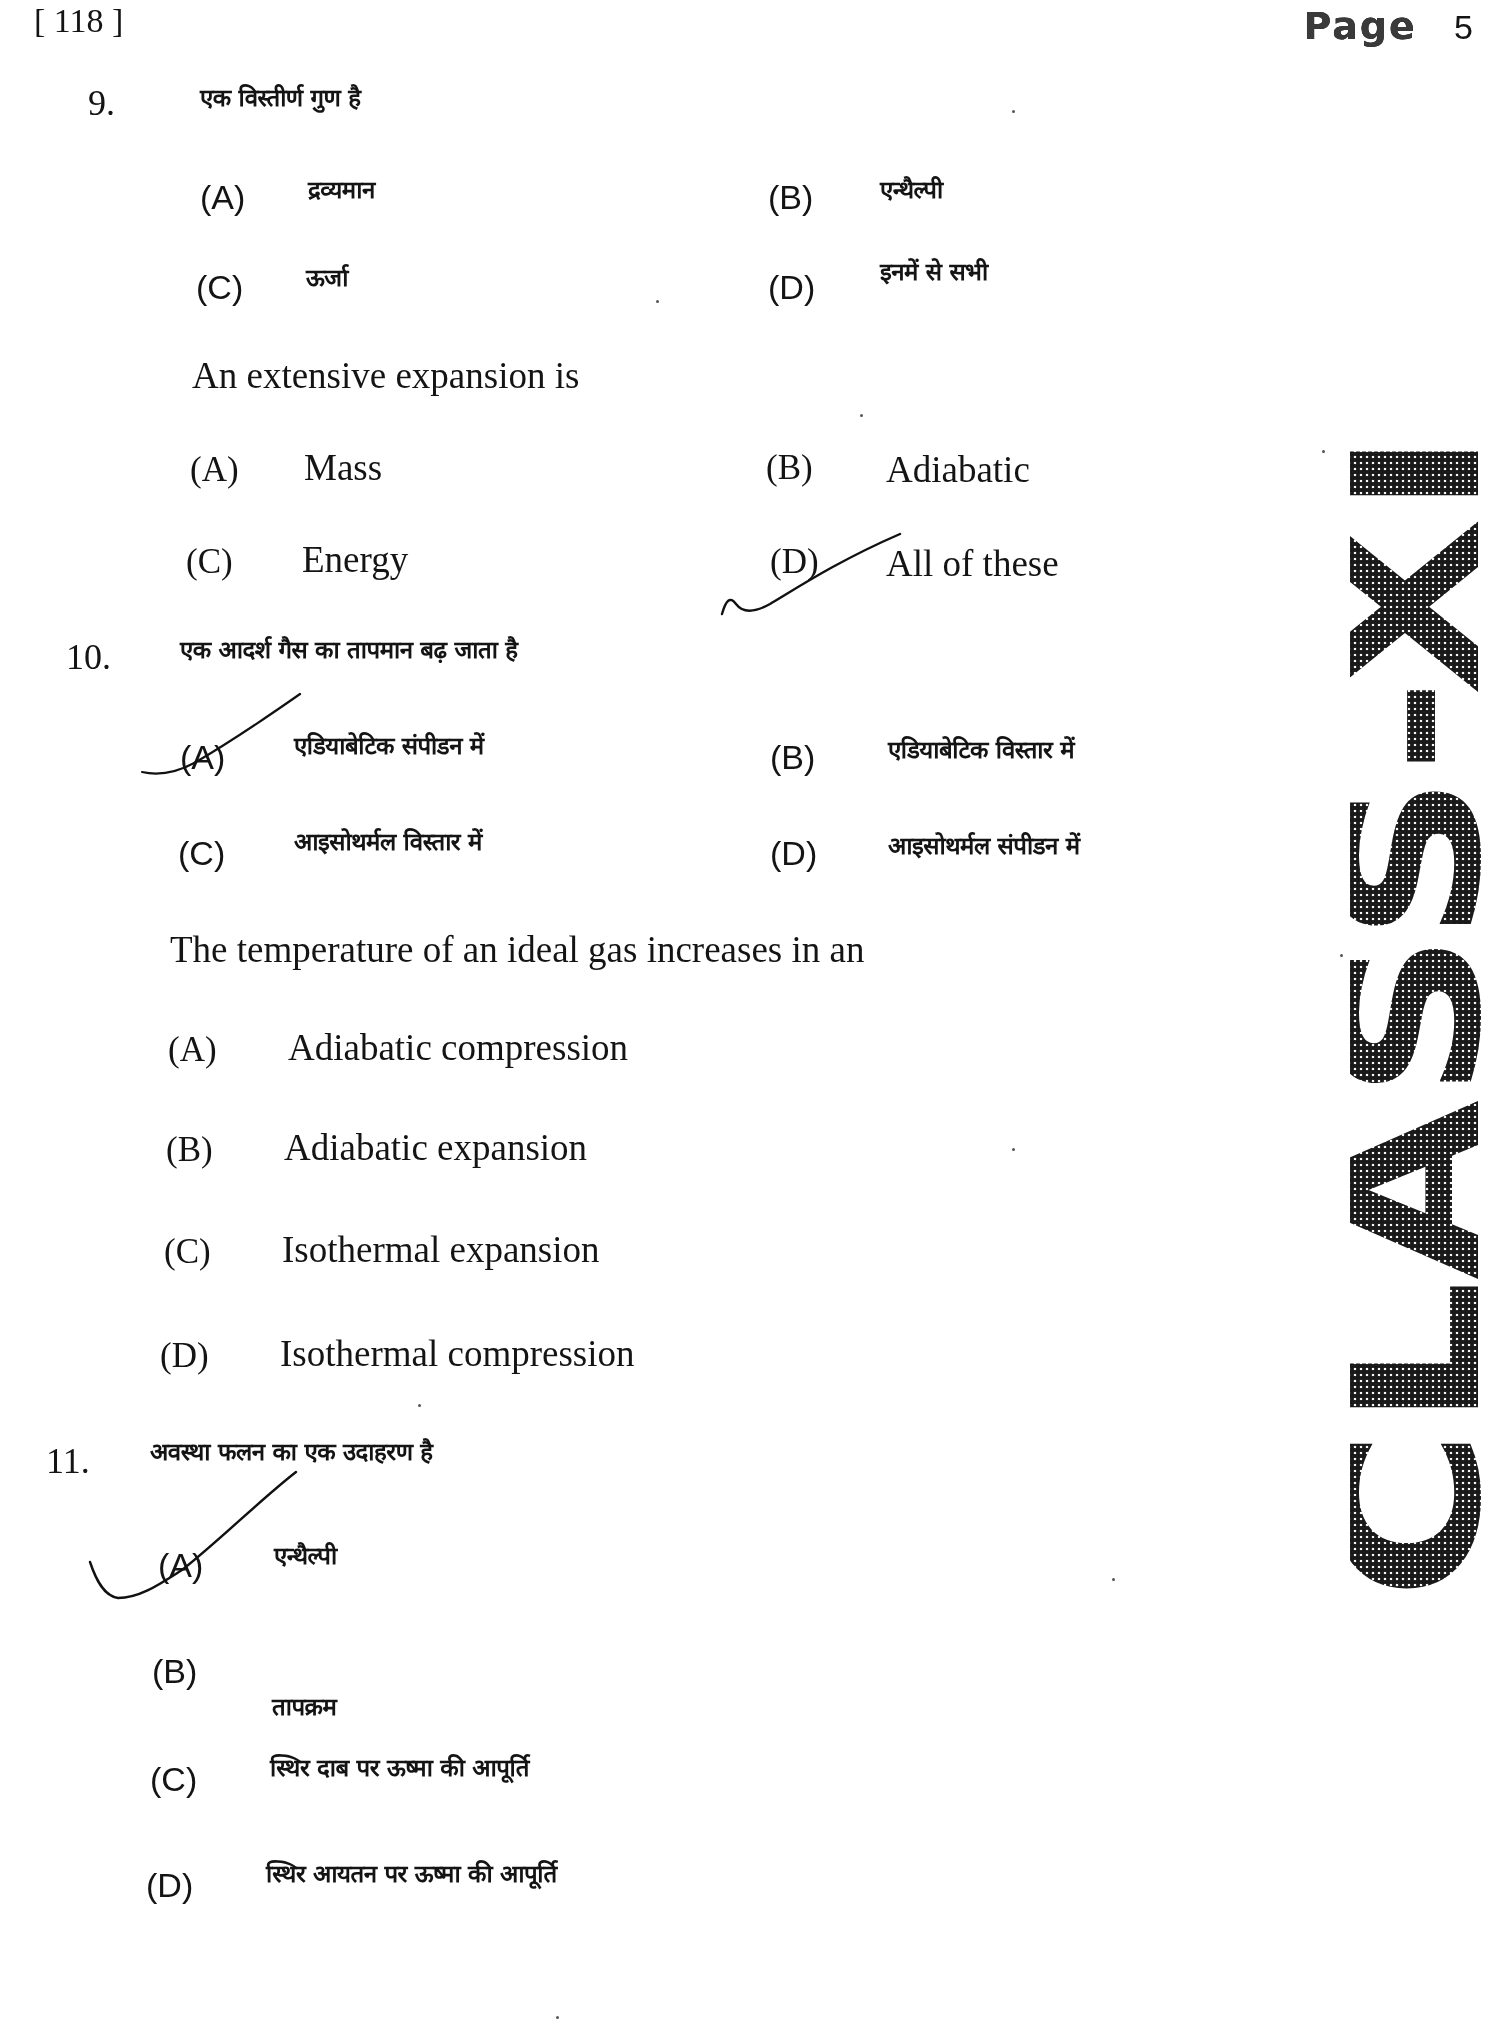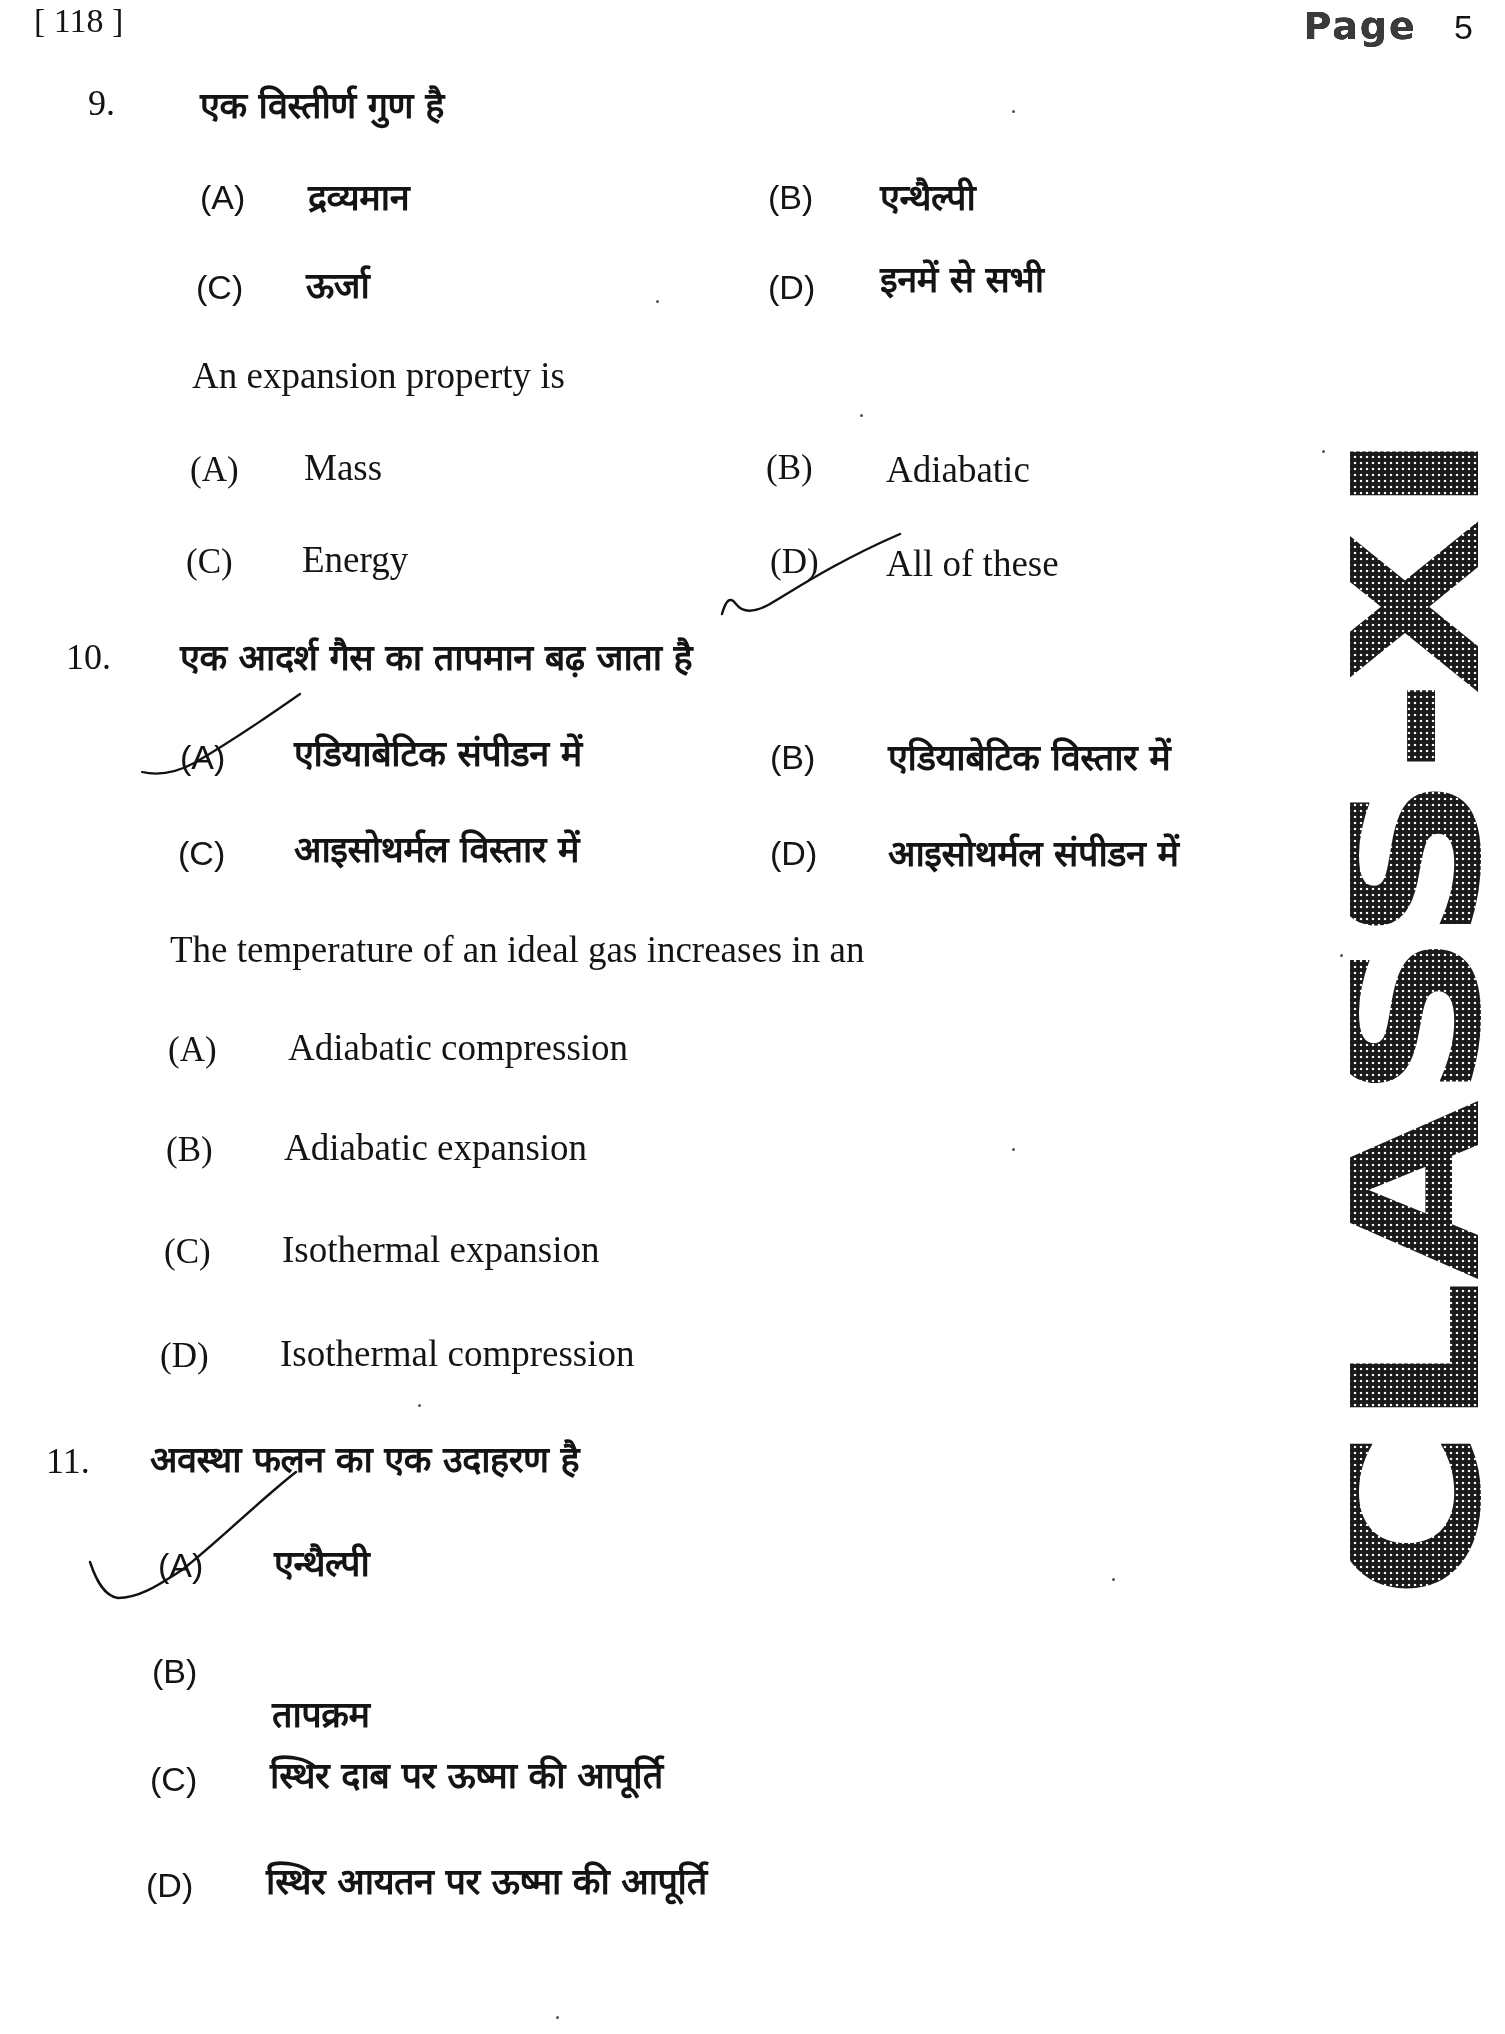--- a/index.html
+++ b/index.html
@@ -6,21 +6,21 @@
     body {
       width: 1505px; height: 2034px; position: relative; overflow: hidden;
       color: #141414;
       font-family: "Liberation Serif", serif;
     }
     .abs { position: absolute; white-space: nowrap; }
     .hdr-left { left: 34px; top: 2px; font-size: 34px; font-family: "Liberation Serif", serif; }
     .hdr-right { right: 30px; top: 4px; font-size: 38px; font-family: "DejaVu Sans", sans-serif; font-weight: bold; letter-spacing: 2px; }
     .hdr-right .page-word { color: #3a3a3a; text-shadow: 0 0 0 #000; text-align: center; }
     .qnum { font-size: 36px; font-family: "Liberation Serif", serif; }
-    .hi { font-size: 36px; font-family: "DejaVu Sans", "Liberation Sans", sans-serif; font-weight: bold; letter-spacing: -0.5px; }
+    .hi { font-size: 24px; font-family: "DejaVu Sans", "Liberation Sans", sans-serif; font-weight: bold; letter-spacing: -0.5px; }
     .en { font-size: 37px; font-family: "Liberation Serif", serif; }
     .lbl { font-size: 34px; font-family: "Liberation Sans", sans-serif; }
     .lbl-en { font-size: 35px; font-family: "Liberation Serif", serif; }
     .side-banner {
       position: absolute; left: 1350px; top: 410px; width: 160px; height: 1190px;
     }
     .side-banner svg { width: 100%; height: 100%; }
     .marks { position: absolute; left: 0; top: 0; width: 1505px; height: 2034px; pointer-events: none; }
     .dot { position: absolute; width: 3px; height: 3px; background: #555; border-radius: 50%; }
   </style>
@@ -40,21 +40,21 @@
   <div class="abs lbl" style="left:200px;top:178px;">(A)</div>
   <div class="abs hi" style="left:308px;top:172px;">द्रव्यमान</div>
   <div class="abs lbl" style="left:768px;top:178px;">(B)</div>
   <div class="abs hi" style="left:880px;top:172px;">एन्थैल्पी</div>
 
   <div class="abs lbl" style="left:196px;top:268px;">(C)</div>
   <div class="abs hi" style="left:306px;top:260px;">ऊर्जा</div>
   <div class="abs lbl" style="left:768px;top:268px;">(D)</div>
   <div class="abs hi" style="left:880px;top:254px;">इनमें से सभी</div>
 
-  <div class="abs en" style="left:192px;top:354px;">An expansion property is</div>
+  <div class="abs en" style="left:192px;top:354px;">An extensive expansion is</div>
 
   <div class="abs lbl-en" style="left:190px;top:450px;">(A)</div>
   <div class="abs en" style="left:304px;top:446px;">Mass</div>
   <div class="abs lbl-en" style="left:766px;top:448px;">(B)</div>
   <div class="abs en" style="left:886px;top:448px;">Adiabatic</div>
 
   <div class="abs lbl-en" style="left:186px;top:542px;">(C)</div>
   <div class="abs en" style="left:302px;top:538px;">Energy</div>
   <div class="abs lbl-en" style="left:770px;top:542px;">(D)</div>
   <div class="abs en" style="left:886px;top:542px;">All of these</div>

